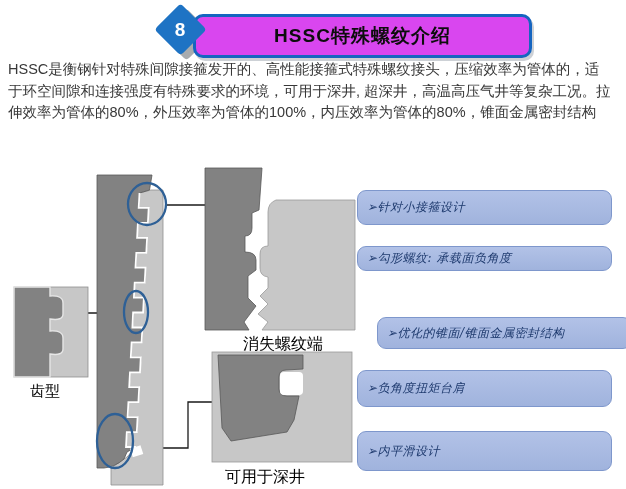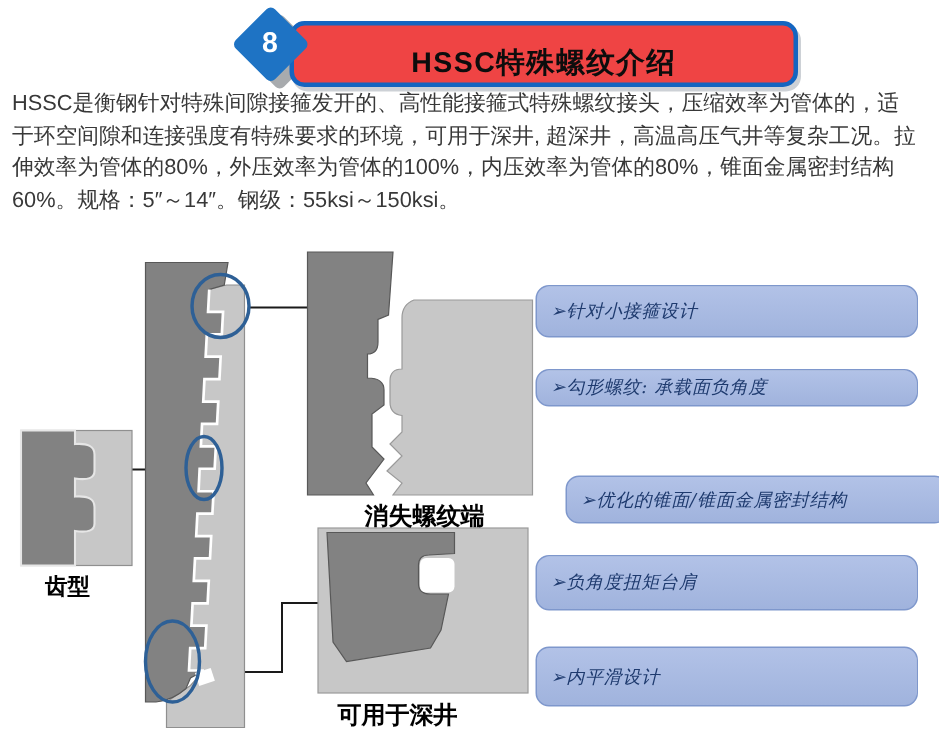--- a/index.html
+++ b/index.html
@@ -1,37 +1,37 @@
 <!DOCTYPE html>
 <html><head>
 <meta charset="utf-8">
 <style>
   html,body{margin:0;padding:0;background:#fff;}
   .slide{position:relative;width:626px;height:489px;background:#fff;overflow:hidden;
          font-family:"Liberation Sans",sans-serif;}
 
   
   .title-box{position:absolute;left:193px;top:14px;width:333px;height:38px;
-    background:#ef4444;border:3px solid #1565c0;border-radius:10px;
-    box-shadow:2px 3px 0 #cdd1d6;display:flex;align-items:flex-end;justify-content:center;}
+    background:#d946ef;border:3px solid #1565c0;border-radius:10px;
+    box-shadow:2px 3px 0 #cdd1d6;display:flex;align-items:center;justify-content:center;}
   .title-box span{font-size:19px;font-weight:bold;color:#0d0d0d;letter-spacing:1px;}
   .diamond-shadow{position:absolute;left:168px;top:16px;width:37px;height:37px;
     background:#a8abae;transform:rotate(45deg);border-radius:4px;}
   .diamond{position:absolute;left:162px;top:11px;width:37px;height:37px;
     background:#1e73c4;transform:rotate(45deg);border-radius:4px;
     display:flex;align-items:center;justify-content:center;}
   .diamond span{transform:rotate(-45deg);color:#fff;font-size:19px;font-weight:bold;}
 
   
   .intro{position:absolute;left:8px;top:59px;width:614px;color:#383838;
     font-size:14.5px;line-height:21.6px;}
   .intro .ln{display:block;white-space:nowrap;}
 
   
-  .dlabel{position:absolute;font-weight:bold;color:#000;white-space:nowrap;}
+  .dlabel{position:absolute;font-weight:normal;color:#000;white-space:nowrap;}
 
   
   .feature-box{position:absolute;left:357px;width:255px;
     background:linear-gradient(#b2c2e7,#a0b3dd);
     border:1px solid #7e97cc;border-radius:9px;
     display:flex;align-items:center;padding-left:9px;box-sizing:border-box;}
   .feature-box span{font-family:"DejaVu Serif",serif;font-style:italic;
     font-size:12px;color:#1e3a6e;letter-spacing:.5px;white-space:nowrap;}
 
   svg{position:absolute;left:0;top:0;}
@@ -46,21 +46,20 @@
     <span>HSSC特殊螺纹介绍</span>
   </div>
   <div class="diamond">
     <span>8</span>
   </div>
 
   <div class="intro">
     <span class="ln">HSSC是衡钢针对特殊间隙接箍发开的、高性能接箍式特殊螺纹接头，压缩效率为管体的，适</span>
     <span class="ln">于环空间隙和连接强度有特殊要求的环境，可用于深井, 超深井，高温高压气井等复杂工况。拉</span>
     <span class="ln">伸效率为管体的80%，外压效率为管体的100%，内压效率为管体的80%，锥面金属密封结构</span>
-    <span class="ln">60%。规格：5″～14″。钢级：55ksi～150ksi。</span>
   </div>
 
   <svg width="626" height="489" viewBox="0 0 626 489">
 
     <g stroke="#1a1a1a" stroke-width="1.3" fill="none">
       <line x1="85" y1="313" x2="128" y2="313"></line>
       <line x1="166" y1="205" x2="206" y2="205"></line>
       <polyline points="134,448 188,448 188,402 215,402"></polyline>
     </g>
 

